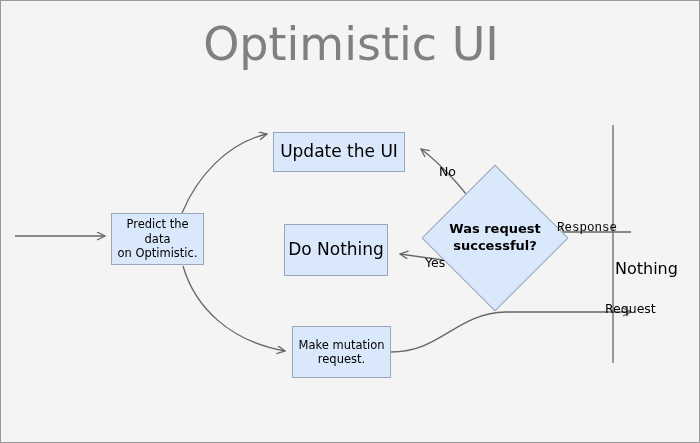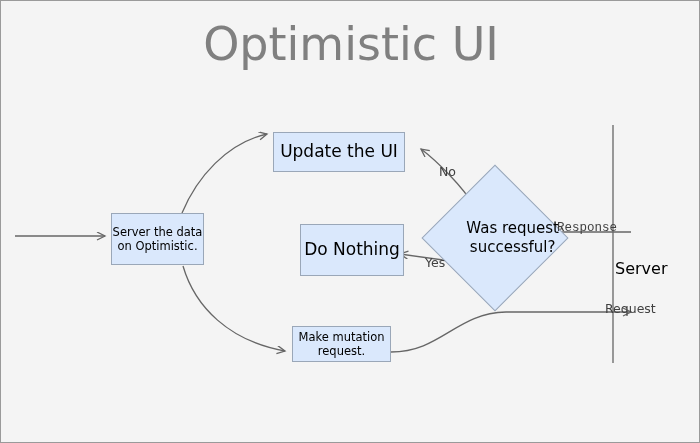--- a/index.html
+++ b/index.html
@@ -66,30 +66,31 @@
     transform: rotate(45deg);
   }
   .diamond-label {
     position: absolute;
     left: -12px;
     top: 0;
     width: 128px;
     height: 104px;
     display: flex;
     align-items: center;
-    justify-content: flex-end;
+    justify-content: center;
     text-align: center;
-    font-size: 15px;
+    font-size: 13px;
     line-height: 1.3;
     color: #000;
+    font-weight: bold;
   }
   .edge-label {
     position: absolute;
     font-size: 12.5px;
-    color: #404040;
+    color: #000000;
     white-space: nowrap;
   }
   .server-label {
     position: absolute;
     font-size: 16px;
     color: #000;
     white-space: nowrap;
   }
 </style>
 </head>
@@ -118,34 +119,34 @@
 
     <path d="M474,206 C462,186 436,160 420,148" fill="none" stroke="#666666" stroke-width="1.3" marker-end="url(#arrowOpen)"></path>
 
     <path d="M464,262 L399,253" fill="none" stroke="#666666" stroke-width="1.3" marker-end="url(#arrowOpen)"></path>
 
     <line x1="612" y1="124" x2="612" y2="362" stroke="#666666" stroke-width="1.3"></line>
   </svg>
 
   <div class="node node-small" style="left:110px; top:212px; width:93px; height:52px;">
     <div>
-      <span>Server the data</span><br>
+      <span>Predict the data</span><br>
       <span>on Optimistic.</span>
     </div>
   </div>
 
   <div class="node node-large" style="left:272px; top:110px; width:132px; height:40px;margin-top:21px;">
     <span>Update the UI</span>
   </div>
 
-  <div class="node node-large" style="left:299px; top:223px; width:104px; height:52px;">
+  <div class="node node-large" style="left:283px; top:223px; width:104px; height:52px;">
     <span>Do Nothing</span>
   </div>
 
-  <div class="node node-small" style="left:291px; top:325px; width:99px; height:36px;">
+  <div class="node node-small" style="left:291px; top:325px; width:99px; height:52px;">
     <div>
       <span>Make mutation</span><br>
       <span>request.</span>
     </div>
   </div>
 
   <div class="diamond-wrap" style="left:442px; top:185px;">
     <div class="diamond-shape"></div>
     <div class="diamond-label">
       <div>
@@ -157,15 +158,15 @@
 
 
   <div class="edge-label" style="left:438px; top:163px;">No</div>
 
   <div class="edge-label" style="left:424px; top:254px;">Yes</div>
 
   <div class="edge-label" style="left:556px; top:220px;font-family:Liberation Mono, monospace;">Response</div>
 
   <div class="edge-label" style="left:557px; top:300px;margin-left:47px;">Request</div>
 
-  <div class="server-label" style="left:614px; top:258px;">Server</div>
+  <div class="server-label" style="left:614px; top:258px;">Nothing</div>
 
 </div>
 
 </body></html>

